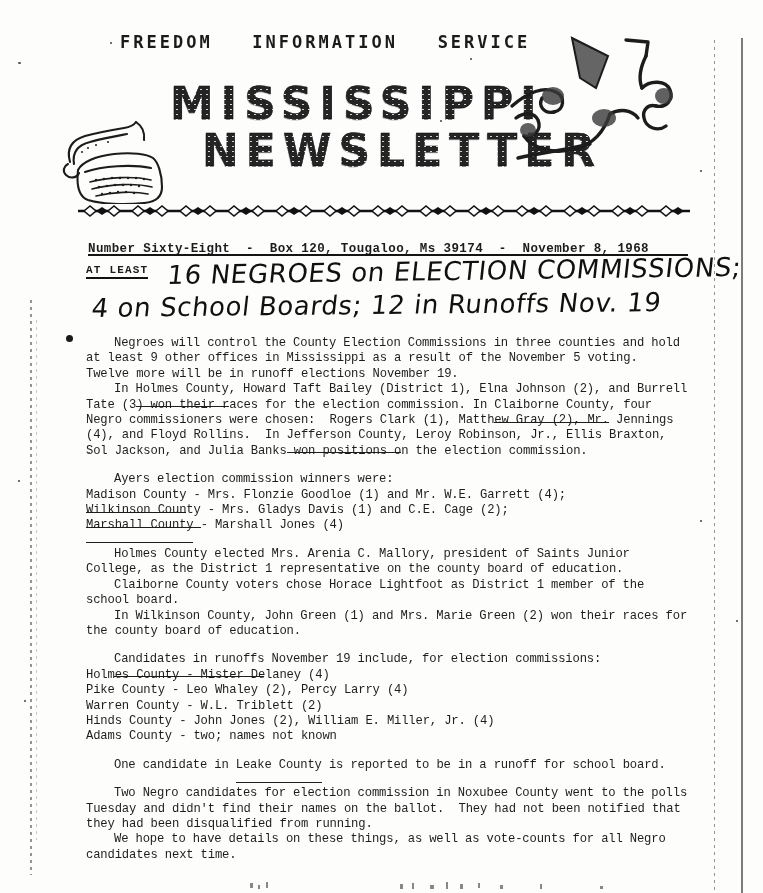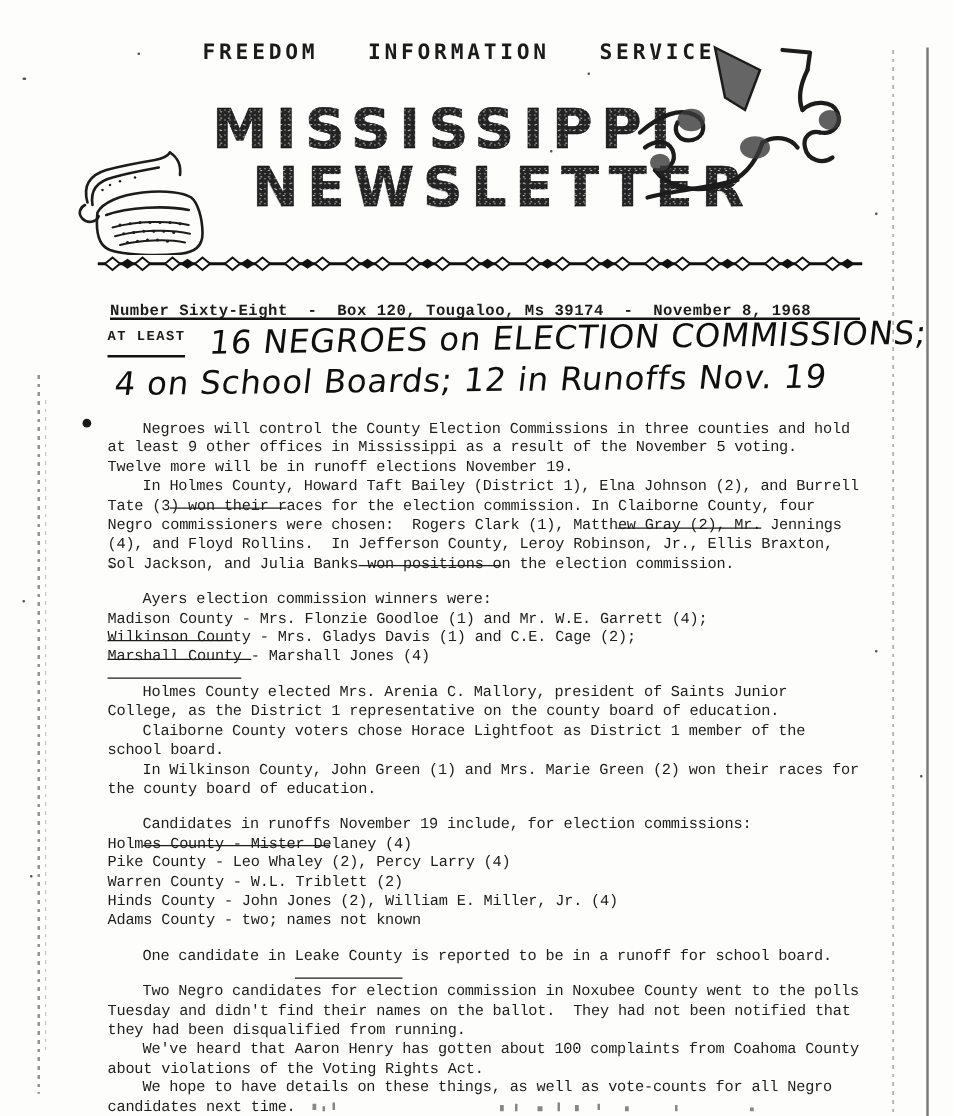--- a/index.html
+++ b/index.html
@@ -51,21 +51,20 @@
   .kicker {
     position: absolute;
     left: 120px;
     top: 32px;
     font-family: "DejaVu Sans Mono", monospace;
     font-size: 17px;
     font-weight: bold;
     letter-spacing: 3px;
     color: #1b1b1b;
     white-space: pre;
-    margin-left: 42px;
   }
   .bigtitle {
     position: absolute;
     font-family: "DejaVu Sans", sans-serif;
     font-weight: bold;
     font-size: 44px;
     letter-spacing: 7px;
     color: #242424;
     -webkit-text-stroke: 0.4px #000;
     text-shadow:
@@ -149,21 +148,21 @@
   .at-least {
     position: absolute;
     left: 0px;
     top: 4px;
     font-family: "Liberation Mono", monospace;
     font-size: 11px;
     font-weight: bold;
     letter-spacing: 1.2px;
     color: #1b1b1b;
     border-bottom: 2.5px solid #111;
-    padding-bottom: 8px;
+    padding-bottom: 1px;
     white-space: nowrap;
   }
   .hand {
     position: absolute;
     font-family: "DejaVu Sans", sans-serif;
     color: #101010;
     font-weight: 500;
     white-space: nowrap;
   }
   .hand-line1 {
@@ -386,21 +385,20 @@
     <p>Holmes County - Mister Delaney (4)</p>
     <p>Pike County - Leo Whaley (2), Percy Larry (4)</p>
     <p>Warren County - W.L. Triblett (2)</p>
     <p>Hinds County - John Jones (2), William E. Miller, Jr. (4)</p>
     <p>Adams County - two; names not known</p>
 
     <p class="para-indent gap-before"><span>One candidate in </span><span class="u">Leake County</span><span> is reported to be in a runoff for school board.</span></p>
 
     <p class="para-indent gap-before">Two Negro candidates for election commission in Noxubee County went to the polls Tuesday and didn't find their names on the ballot.  They had not been notified that they had been disqualified from running.</p>
 
-    <p class="para-indent">We've heard that Aaron Henry has gotten about 100 complaints from Coahoma County about violations of the Voting Rights Act.</p>
 
     <p class="para-indent"><span>We hope to have details on these things, as well as vote-counts for all Negro candidates next time.  </span></p>
   </div>
 
   <div class="scan-line" style="left:30px; top:300px; width:1.6px; height:575px;"></div>
   <div class="scan-line" style="left:36px; top:320px; width:1.2px; height:520px; opacity:0.5;"></div>
   <div class="scan-line solid" style="left:741px; top:38px; width:1.5px; height:855px;"></div>
   <div class="scan-line" style="left:714px; top:40px; width:1.4px; height:850px;"></div>
 
   <div class="ink-blot" style="left:66px; top:335px;"></div>

